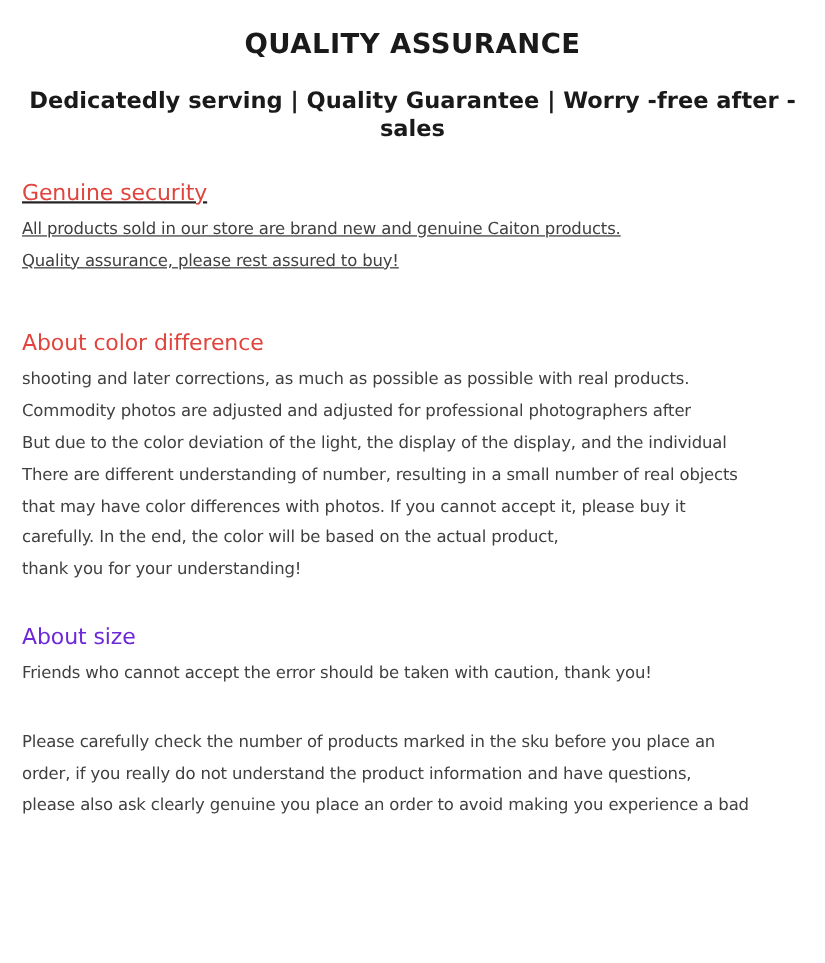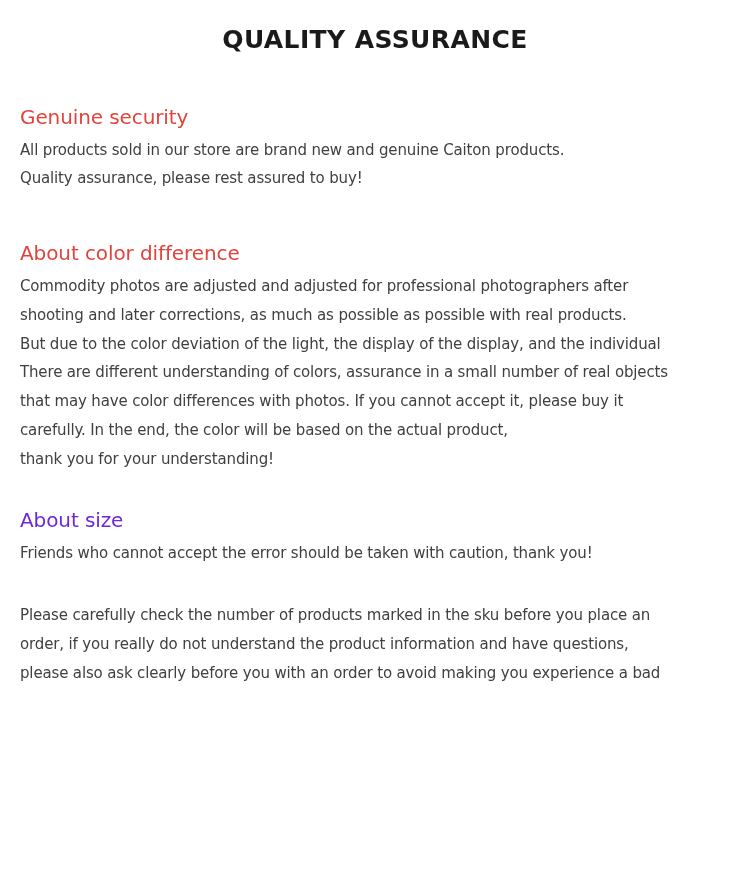--- a/index.html
+++ b/index.html
@@ -35,21 +35,22 @@
     font-size: 20.5px;
     font-weight: bold;
     color: #1a1a1a;
     margin: 21px 0 0 0;
     line-height: 1.3;
   }
   .section {
     margin-top: 30px;
   }
   .section.first {
-    margin-top: 48px;
+    margin-top: 32px;
+    text-decoration: underline;
   }
   .section-heading {
     color: #e0443c;
     font-size: 20px;
     font-weight: normal;
     line-height: 1.25;
     margin: 0 0 6px 0;
     letter-spacing: -0.1px;
   }
   .section-body {
@@ -68,50 +69,51 @@
   .sec-color { margin-top: 48px; }
   .sec-size { margin-top: 34px; }
   .sec-quantity { margin-top: 34px; }
 </style>
 </head>
 <body>
 
 <div class="page">
 
   <div class="title">QUALITY ASSURANCE</div>
+  <div class="subtitle">Dedicatedly serving | Quality Guarantee | Worry -free after -sales</div>
 
   <div class="section first sec-genuine">
     <div class="section-heading" style="color: rgb(224, 68, 60);">Genuine security</div>
     <div class="section-body">
       <div class="line">All products sold in our store are brand new and genuine Caiton products.</div>
       <div class="line">Quality assurance, please rest assured to buy!</div>
     </div>
   </div>
 
   <div class="section sec-color">
     <div class="section-heading" style="color: rgb(224, 68, 60);">About color difference</div>
     <div class="section-body">
+      <div class="line">shooting and later corrections, as much as possible as possible with real products.</div>
       <div class="line">Commodity photos are adjusted and adjusted for professional photographers after</div>
-      <div class="line">shooting and later corrections, as much as possible as possible with real products.</div>
       <div class="line">But due to the color deviation of the light, the display of the display, and the individual</div>
-      <div class="line">There are different understanding of colors, assurance in a small number of real objects</div>
+      <div class="line">There are different understanding of number, resulting in a small number of real objects</div>
       <div class="line">that may have color differences with photos. If you cannot accept it, please buy it</div>
       <div class="line">carefully. In the end, the color will be based on the actual product,</div>
       <div class="line">thank you for your understanding!</div>
     </div>
   </div>
 
   <div class="section sec-size">
     <div class="section-heading" style="color: #6d28d9;">About size</div>
     <div class="section-body">
       <div class="line">Friends who cannot accept the error should be taken with caution, thank you!</div>
     </div>
   </div>
 
   <div class="section sec-quantity">
     <div class="section-body">
       <div class="line">Please carefully check the number of products marked in the sku before you place an</div>
       <div class="line">order, if you really do not understand the product information and have questions,</div>
-      <div class="line">please also ask clearly before you with an order to avoid making you experience a bad</div>
+      <div class="line">please also ask clearly genuine you place an order to avoid making you experience a bad</div>
     </div>
   </div>
 
 </div>
 
 </body></html>

